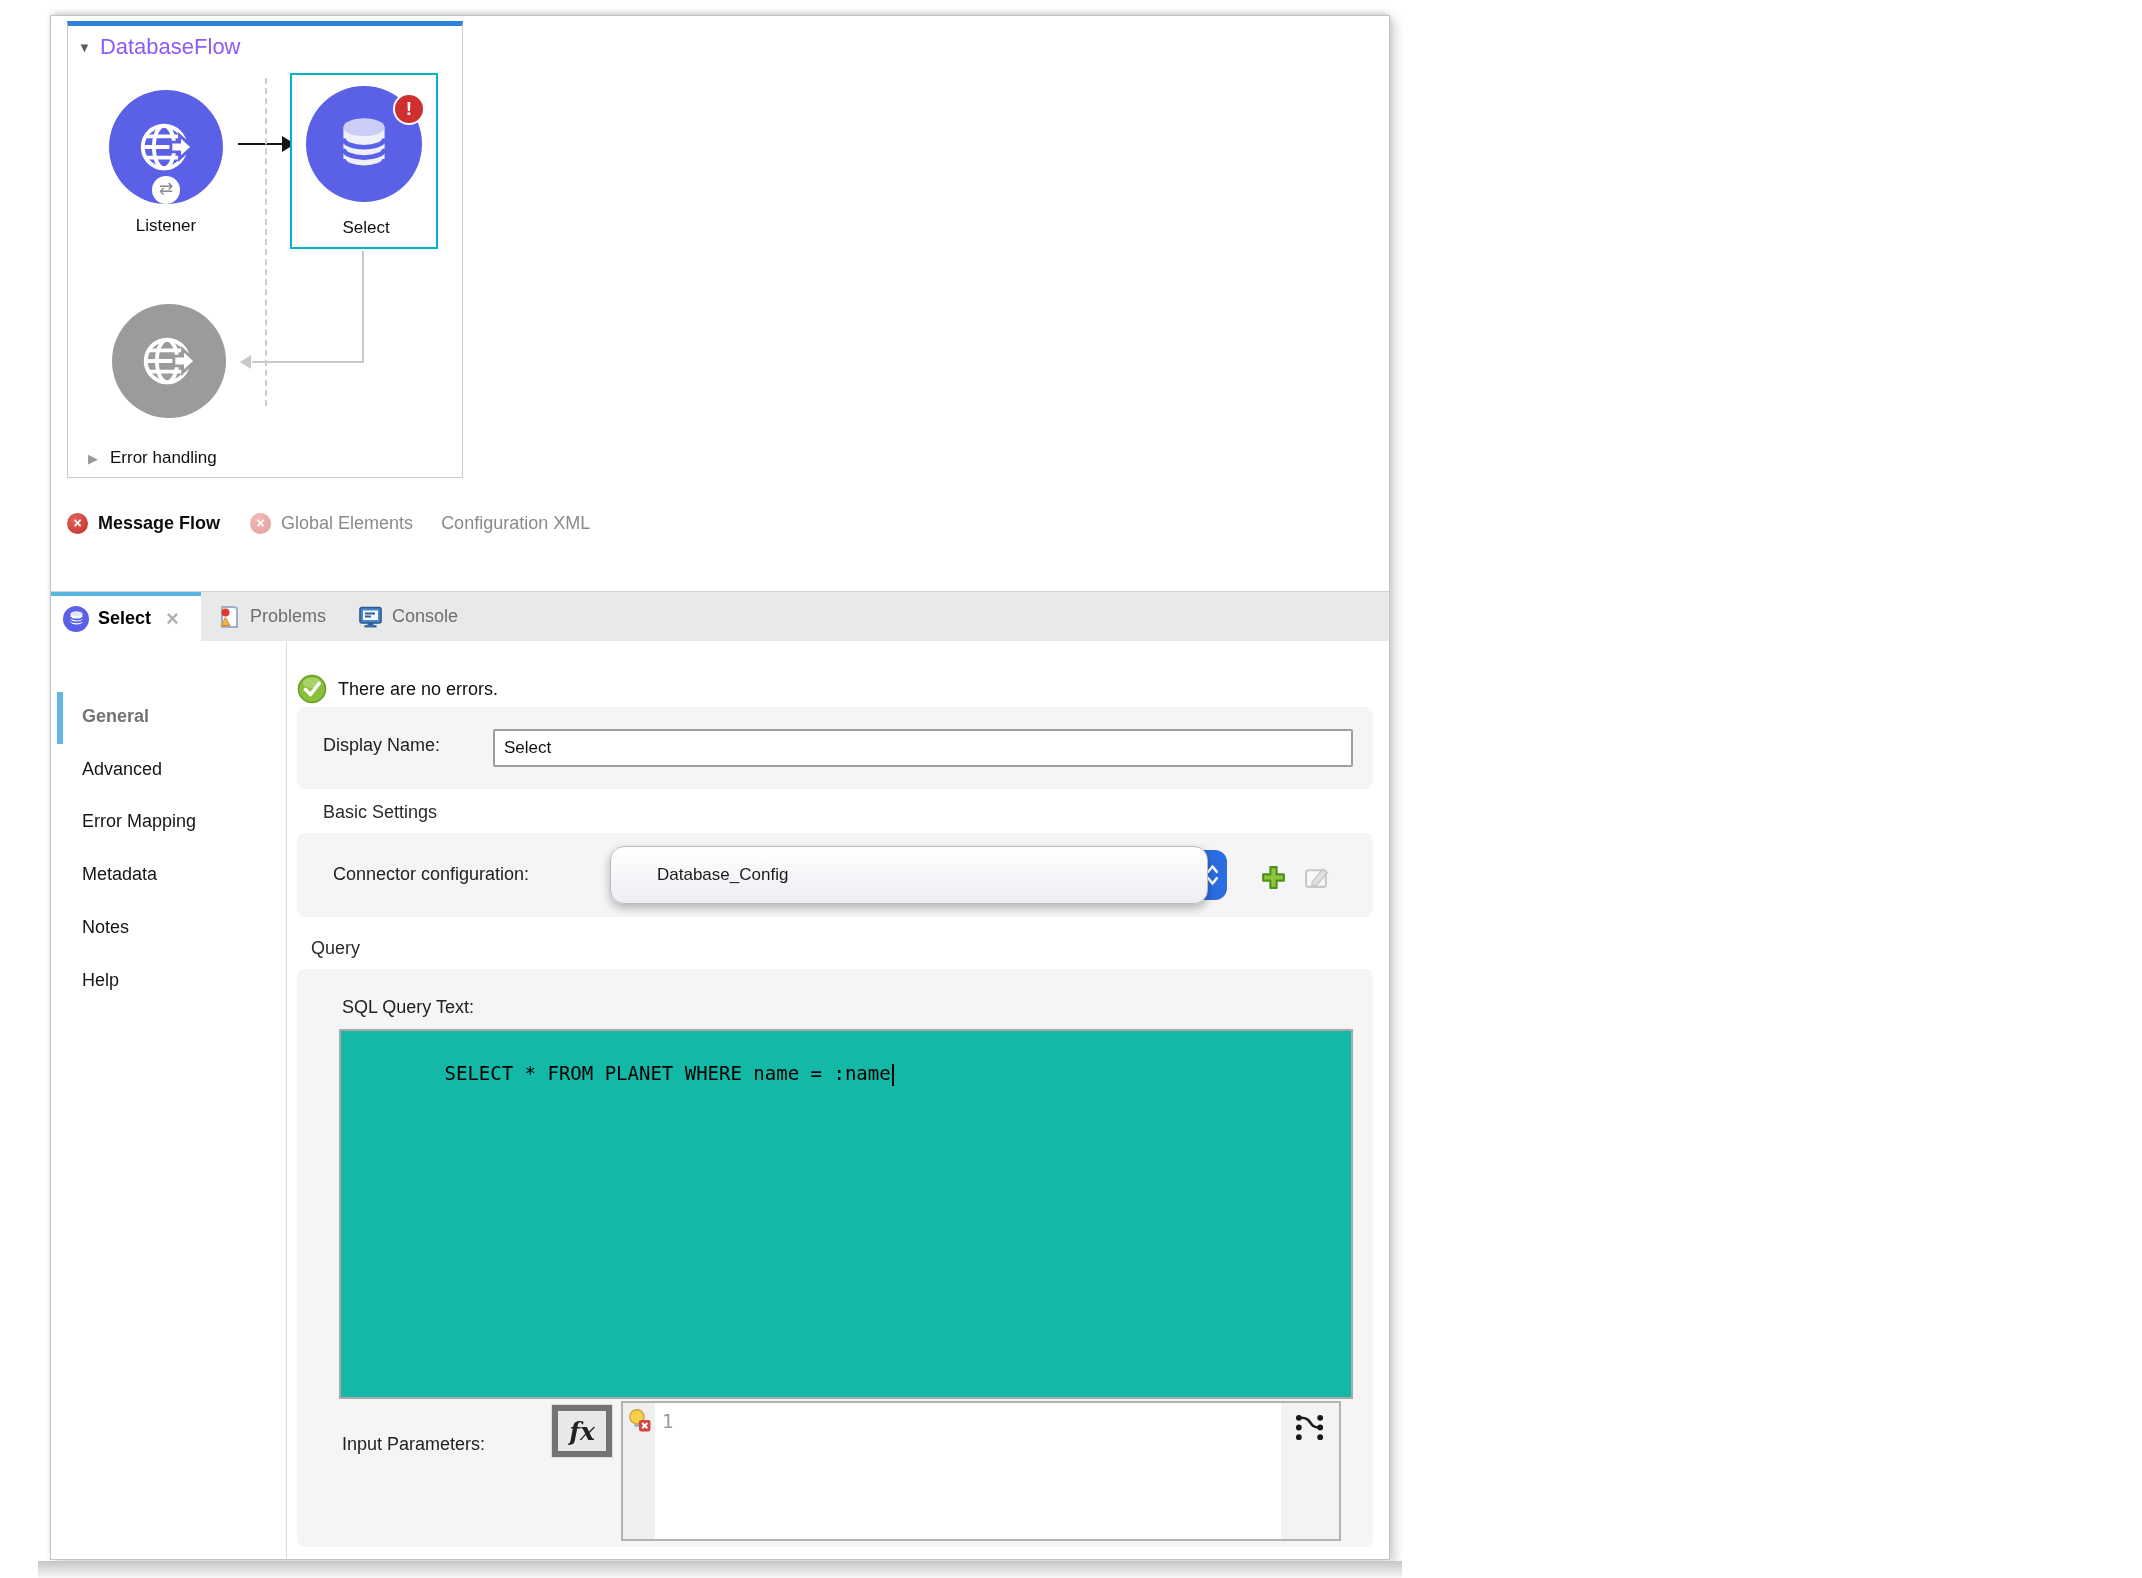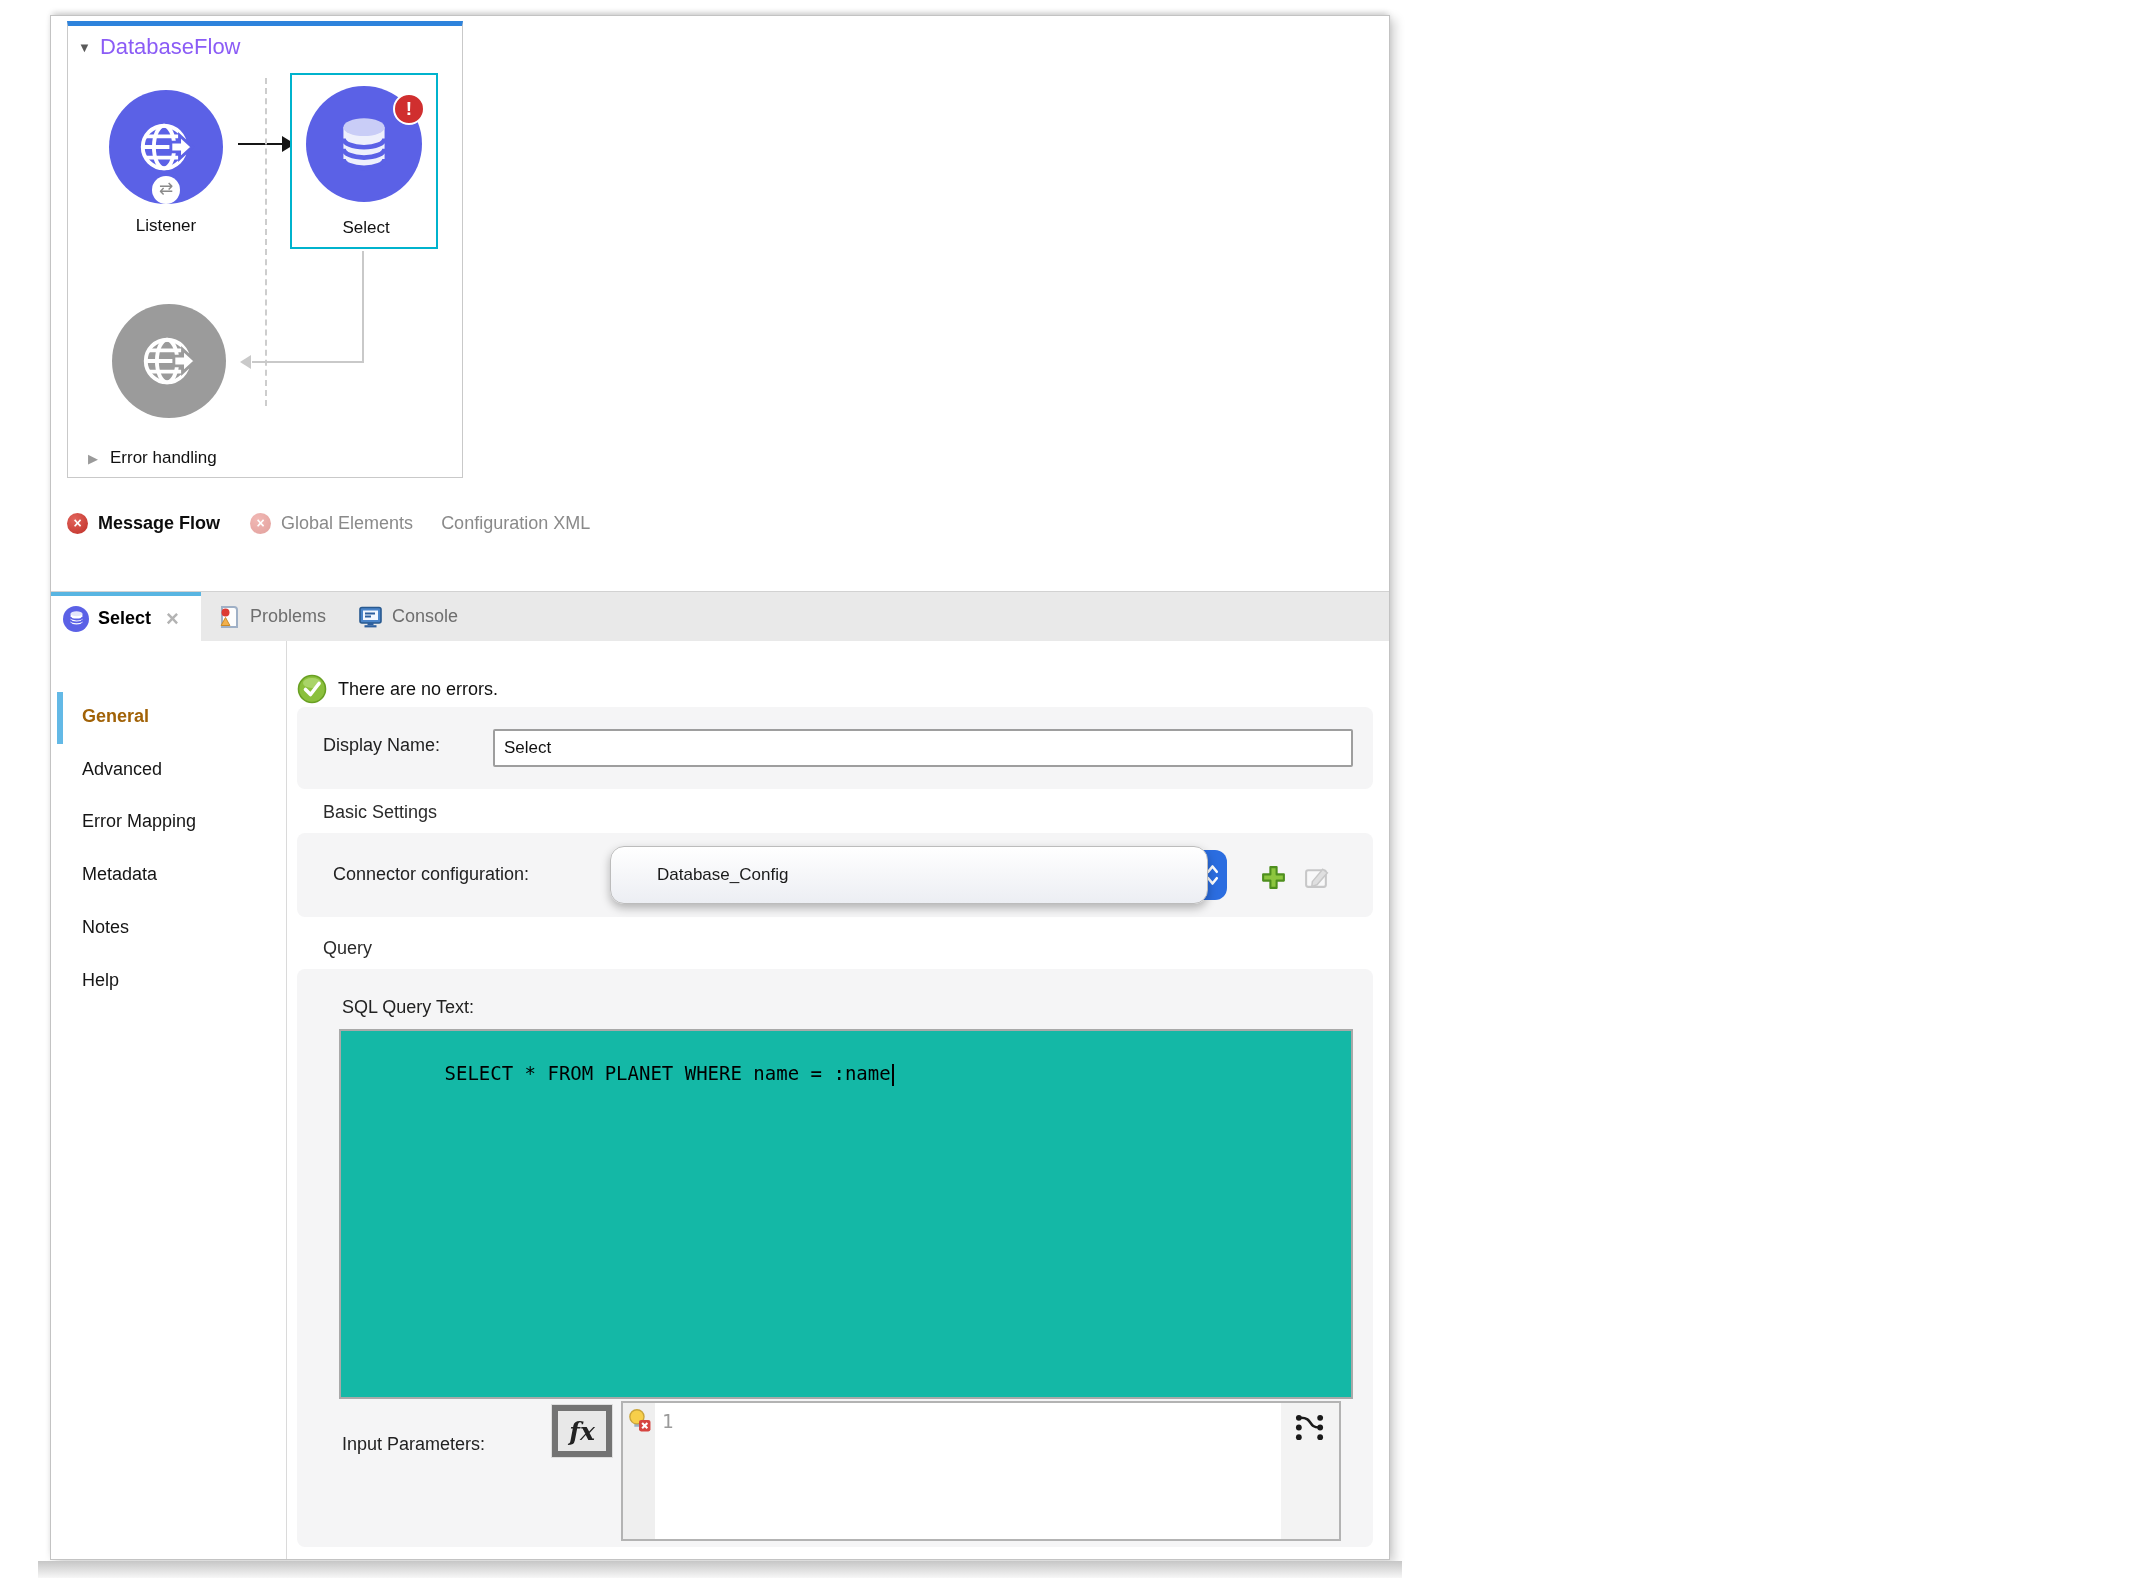--- a/index.html
+++ b/index.html
@@ -56,21 +56,21 @@
   .etab { display:flex; align-items:center; gap:9px; padding:0 16px; color:#6e6e6e; font-size:18px; }
   .etab-active { background:#fff; border-top:4px solid #58b5e2; color:#000; font-weight:bold; padding:0 12px; }
   .mini-db { width:26px; height:26px; border-radius:50%; background:#5b61e6;
     display:flex; align-items:center; justify-content:center; }
   .close-x { color:#b3b3b3; font-size:22px; margin-left:6px; line-height:20px; }
 
   
   .properties { position:absolute; left:0; top:625px; width:1338px; height:918px; background:#fff; }
   .sidebar { position:absolute; left:0; top:0; width:236px; height:100%; border-right:1px solid #dadada; }
   .side-item { position:absolute; left:31px; font-size:18px; color:#151515; white-space:nowrap; }
-  .side-item.active { color:#a16207; font-weight:bold;text-align:right; }
+  .side-item.active { color:#737373; font-weight:bold;text-align:right; }
   .side-bar-ind { position:absolute; left:6px; top:51px; width:6px; height:52px; background:#63b9e6; }
 
   .status-row { position:absolute; left:246px; top:33px; display:flex; align-items:center; gap:11px; }
   .status-text { font-size:18px; color:#111; }
 
   .gpanel { position:absolute; background:#f5f5f6; border-radius:8px; }
   .sec-title { position:absolute; font-size:18px; color:#2b2b2b; }
   .form-label { font-size:18px; color:#222; white-space:nowrap; }
   .txt-input { border:2px solid #9e9e9e; border-radius:2px; background:#fff; font-size:17px;
     padding:0 9px; color:#111; font-family:"Liberation Sans","DejaVu Sans",sans-serif; }
@@ -260,21 +260,21 @@
         </svg>
       </div>
       <div class="icon-btn" style="left:1005px; top:30px; opacity:.38;">
         <svg width="27" height="27" viewBox="0 0 26 26">
           <rect x="3" y="6" width="19" height="16" rx="2" fill="#fff" stroke="#7f7f7f" stroke-width="2"></rect>
           <path d="M9 17l10-12 4.5 3.5L13.5 20l-5 1.5z" fill="#bdbdbd" stroke="#7f7f7f" stroke-width="1.4"></path>
         </svg>
       </div>
     </div>
 
-    <div class="sec-title" style="left:272px; top:297px;text-align:right;">Query</div>
+    <div class="sec-title" style="left:260px; top:297px;text-align:right;">Query</div>
     <div class="gpanel" style="left:246px; top:328px; width:1076px; height:578px;">
       <span class="form-label" style="position:absolute; left:45px; top:28px;">SQL Query Text:</span>
       <div class="sql-area" style="left:42px; top:60px; width:1014px; height:370px;">
         <span>SELECT * FROM PLANET WHERE name = :name</span><span class="caret"></span>
       </div>
 
       <span class="form-label" style="position:absolute; left:45px; top:465px;">Input Parameters:</span>
       <button class="fx-btn" style="left:255px; top:436px;">fx</button>
 
       <div class="param-editor" style="left:324px; top:432px; width:720px; height:140px;">

